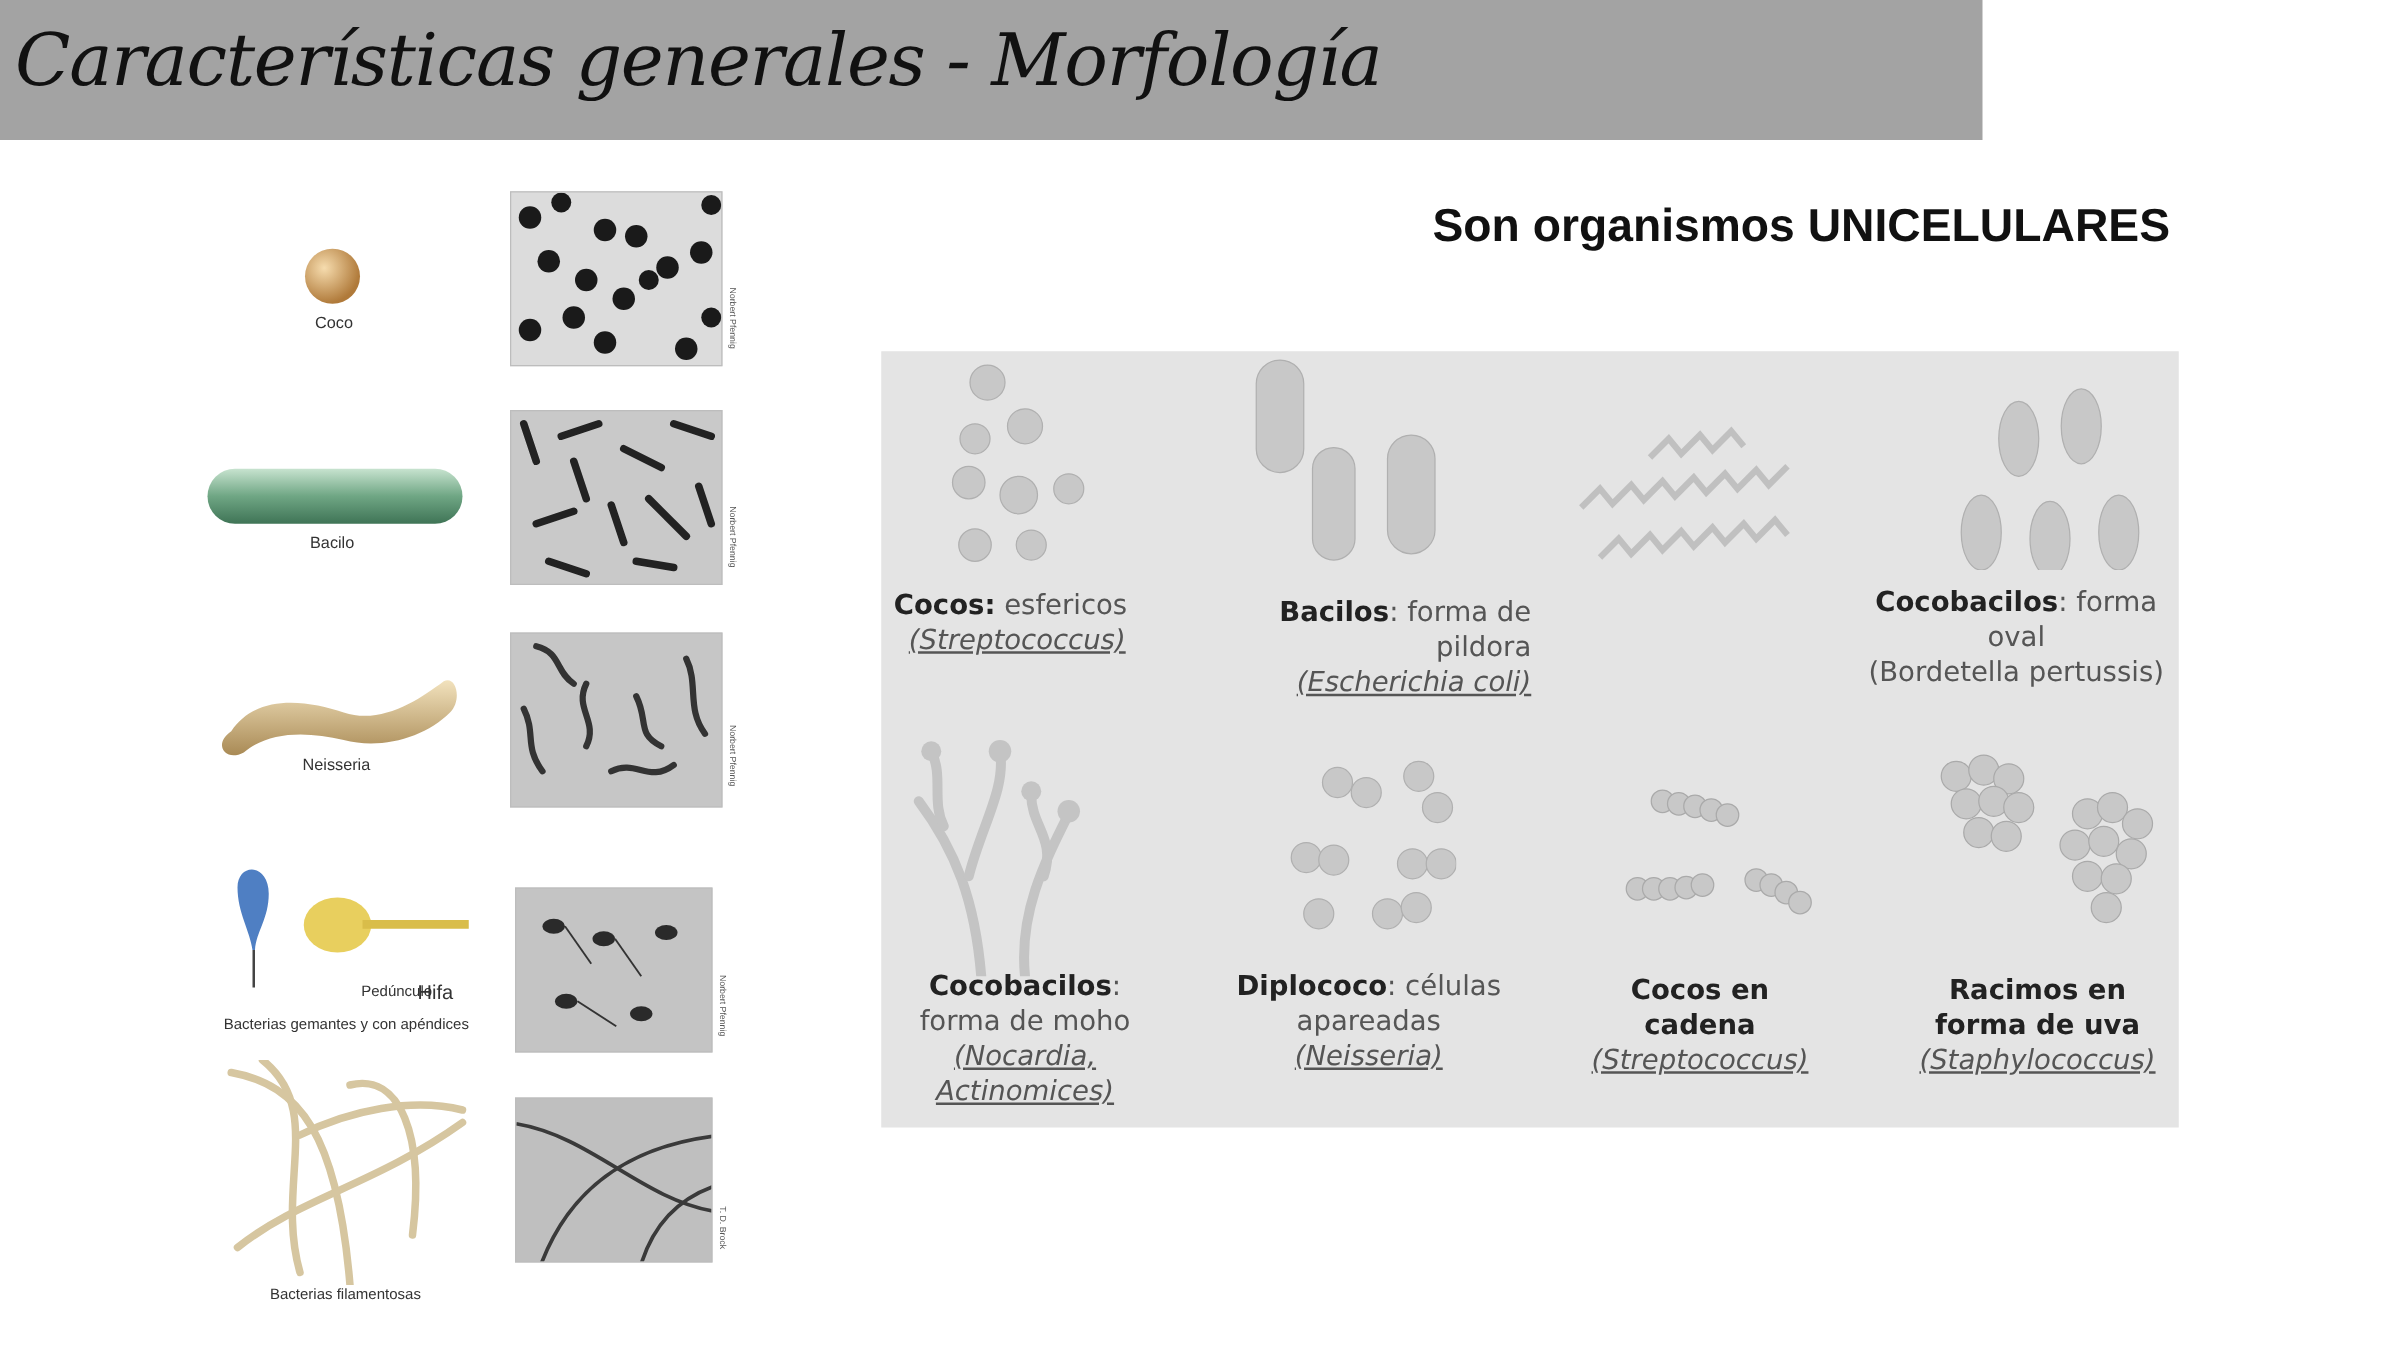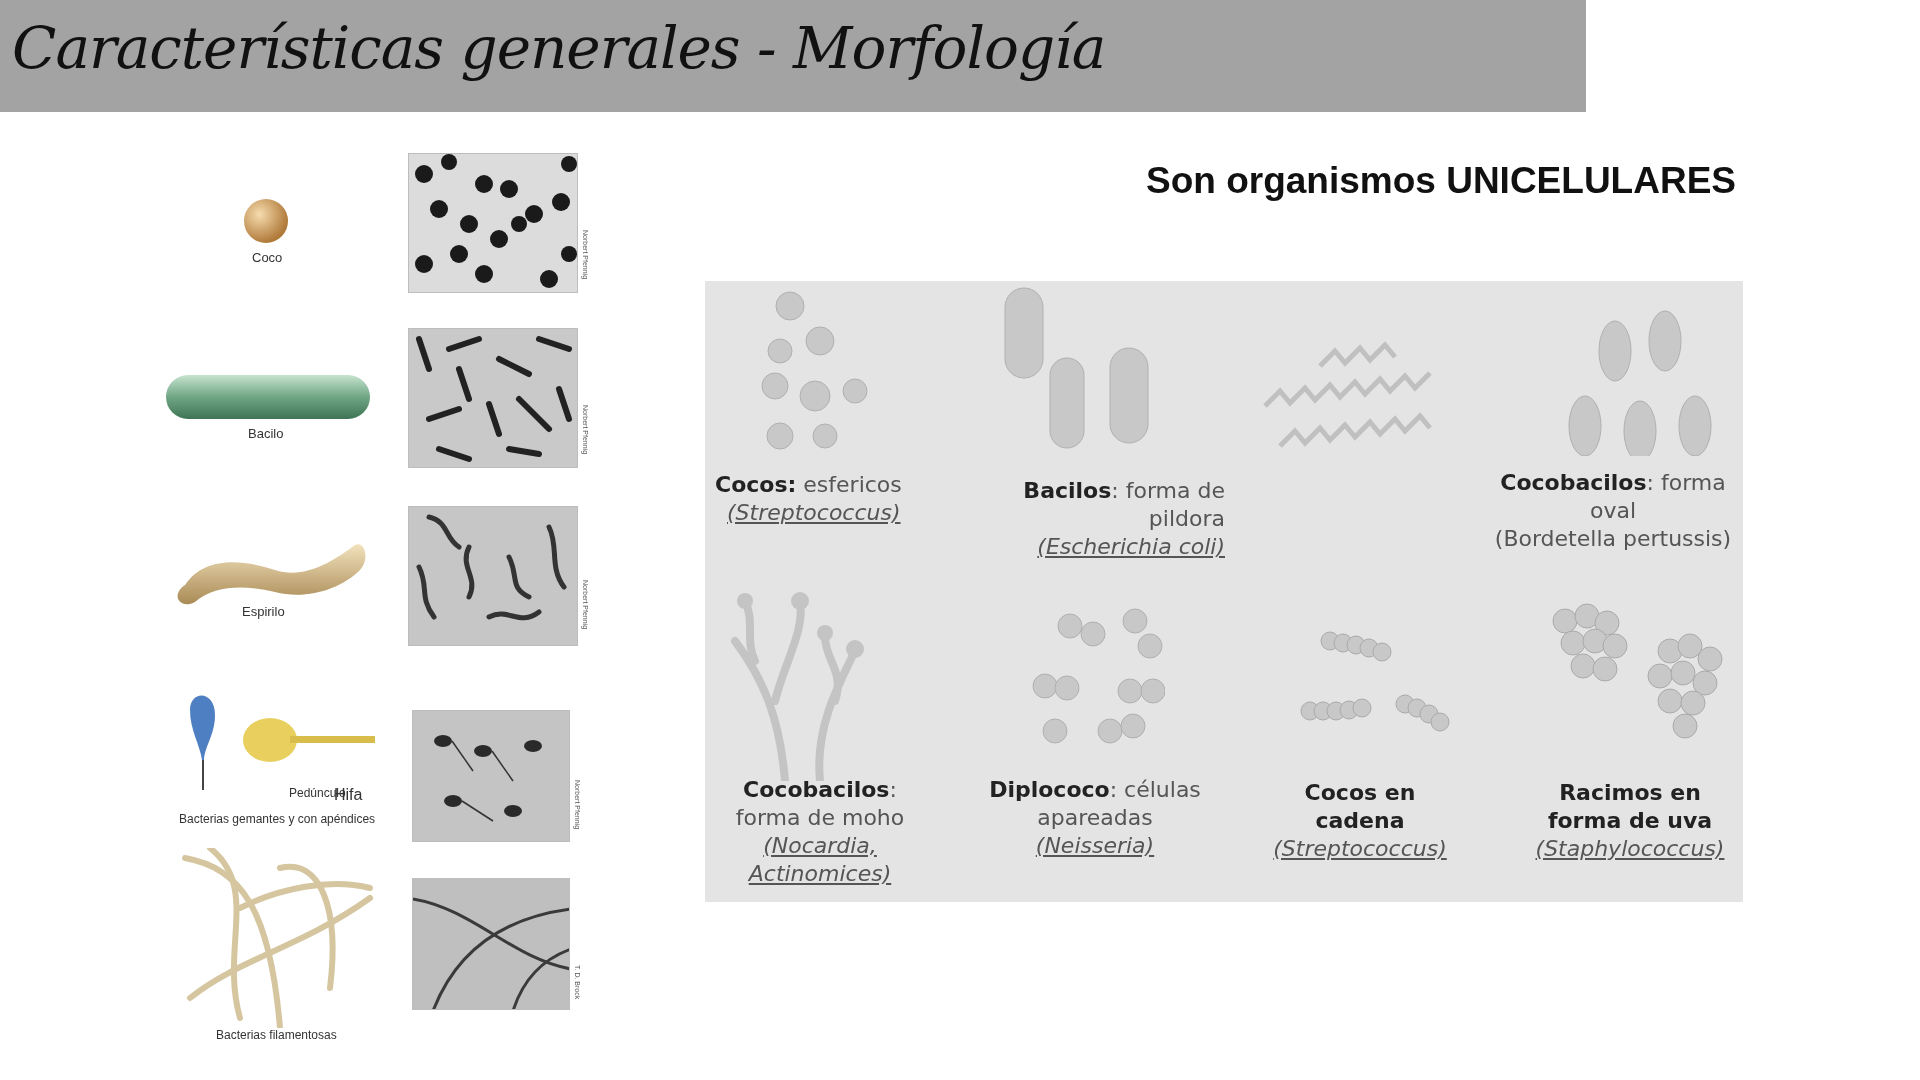--- a/index.html
+++ b/index.html
@@ -128,21 +128,21 @@
   <svg width="206" height="80">
     <defs>
         <linearGradient id="gs" x1="0" y1="0" x2="0" y2="1">
           <stop offset="0" stop-color="#f2e2bd"></stop>
           <stop offset="1" stop-color="#a98a55"></stop>
         </linearGradient>
       </defs>
     <path d="M20 55 C40 25 80 30 110 40 C140 50 170 30 190 15 C200 10 205 30 195 40 C175 60 140 70 110 62 C80 55 50 55 30 72 C15 80 5 65 20 55 Z" fill="url(#gs)"></path>
   </svg>
 </div>
-<div class="illus-label" style="left:242px;top:604px;">Espirilo</div>
+<div class="illus-label" style="left:242px;top:604px;">Neisseria</div>
 <div class="micro" style="left:408px;top:506px;width:170px;height:140px;background:#c6c6c6;">
   <svg width="170" height="140">
     <g stroke="#333" stroke-width="5" fill="none" stroke-linecap="round">
       <path d="M20 10 C40 15 35 30 50 40"></path>
         <path d="M60 40 C50 60 70 70 60 90"></path>
         <path d="M80 110 C100 100 110 120 130 105"></path>
       <path d="M100 50 C110 70 100 80 120 90"></path>
         <path d="M140 20 C150 40 140 60 155 80"></path>
         <path d="M10 60 C20 80 10 90 25 110"></path>
     </g>

